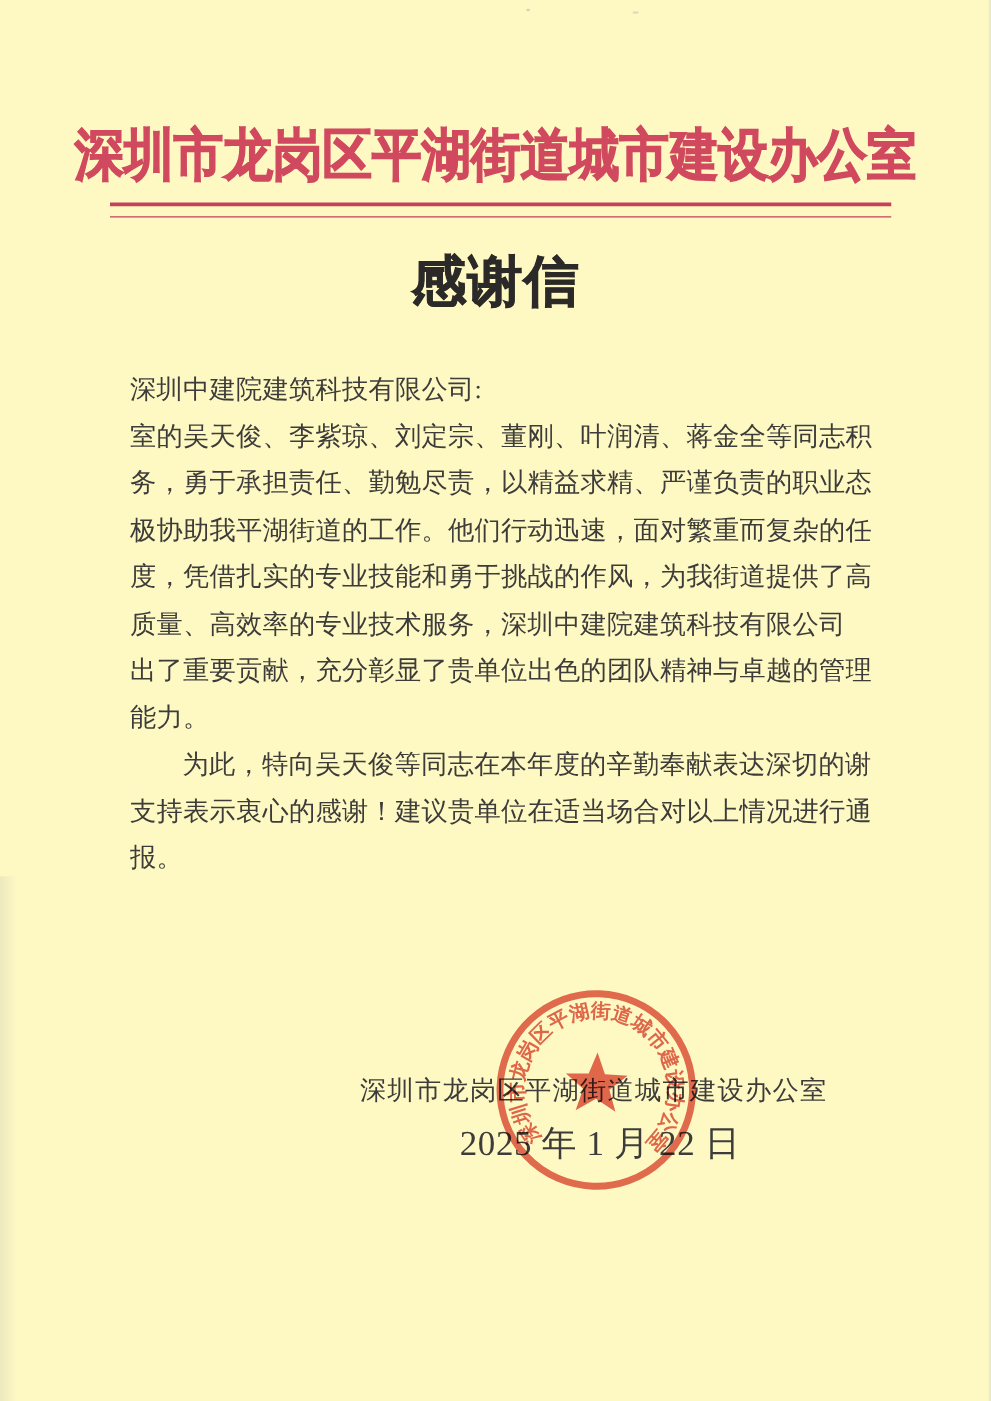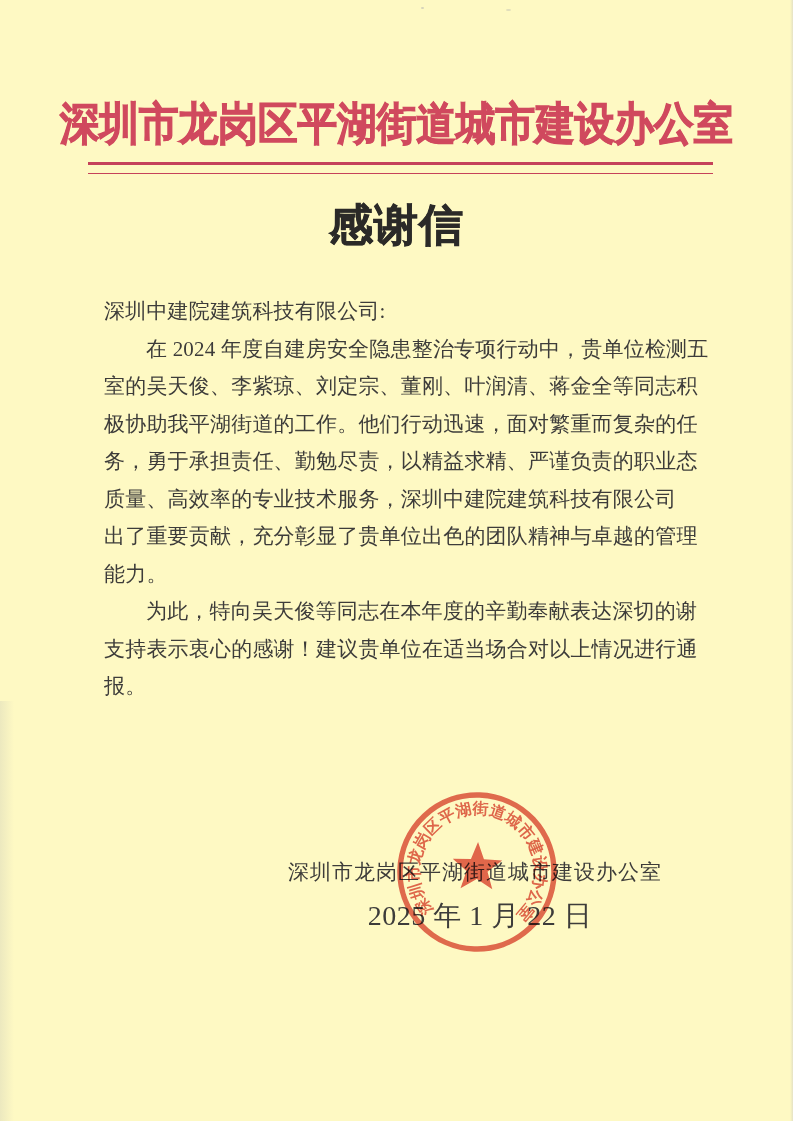--- a/index.html
+++ b/index.html
@@ -111,24 +111,24 @@
     <span class="org">深圳市龙岗区平湖街道城市建设办公室</span>
   </div>
   <div class="rule"></div>
 
   <div class="doc-title">感谢信</div>
 
   <div class="body-block">
     <div class="body-line">深圳中建院建筑科技有限公司:</div>
 
     <div>
-      <div class="body-line indent">在 2024 年度自建房安全隐患整治专项行动中，贵单位检测五</div>
       <div class="body-line">室的吴天俊、李紫琼、刘定宗、董刚、叶润清、蒋金全等同志积</div>
+      <div class="body-line">务，勇于承担责任、勤勉尽责，以精益求精、严谨负责的职业态</div>
       <div class="body-line">极协助我平湖街道的工作。他们行动迅速，面对繁重而复杂的任</div>
-      <div class="body-line">务，勇于承担责任、勤勉尽责，以精益求精、严谨负责的职业态</div>
+      <div class="body-line">度，凭借扎实的专业技能和勇于挑战的作风，为我街道提供了高</div>
       <div class="body-line">质量、高效率的专业技术服务，深圳中建院建筑科技有限公司</div>
       <div class="body-line">出了重要贡献，充分彰显了贵单位出色的团队精神与卓越的管理</div>
       <div class="body-line">能力。</div>
     </div>
 
     <div>
       <div class="body-line indent">为此，特向吴天俊等同志在本年度的辛勤奉献表达深切的谢</div>
       <div class="body-line">支持表示衷心的感谢！建议贵单位在适当场合对以上情况进行通</div>
       <div class="body-line">报。</div>
     </div>

